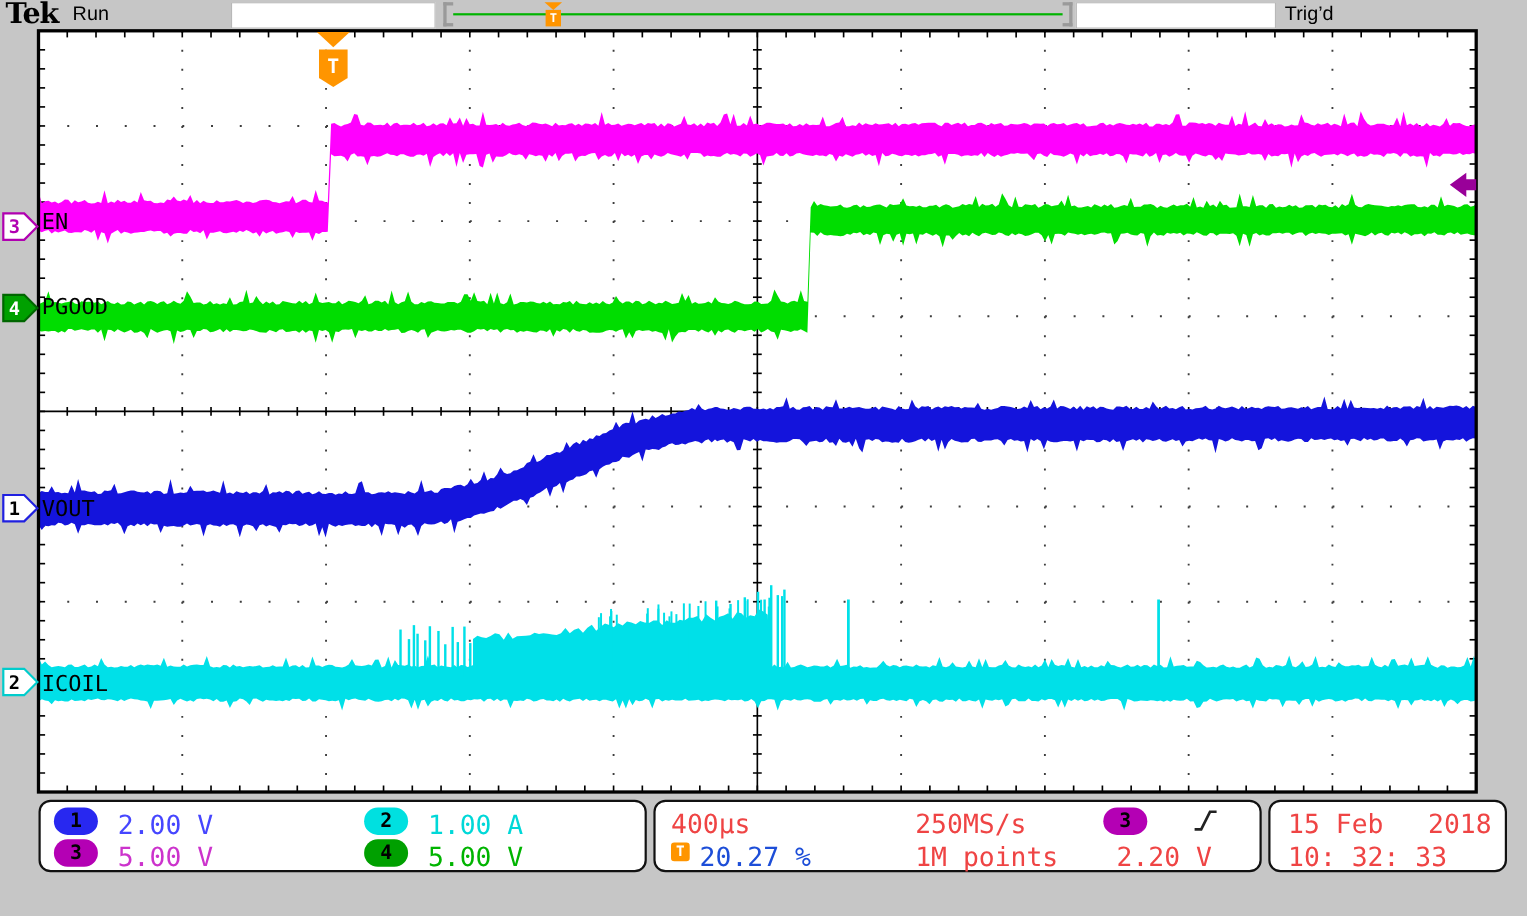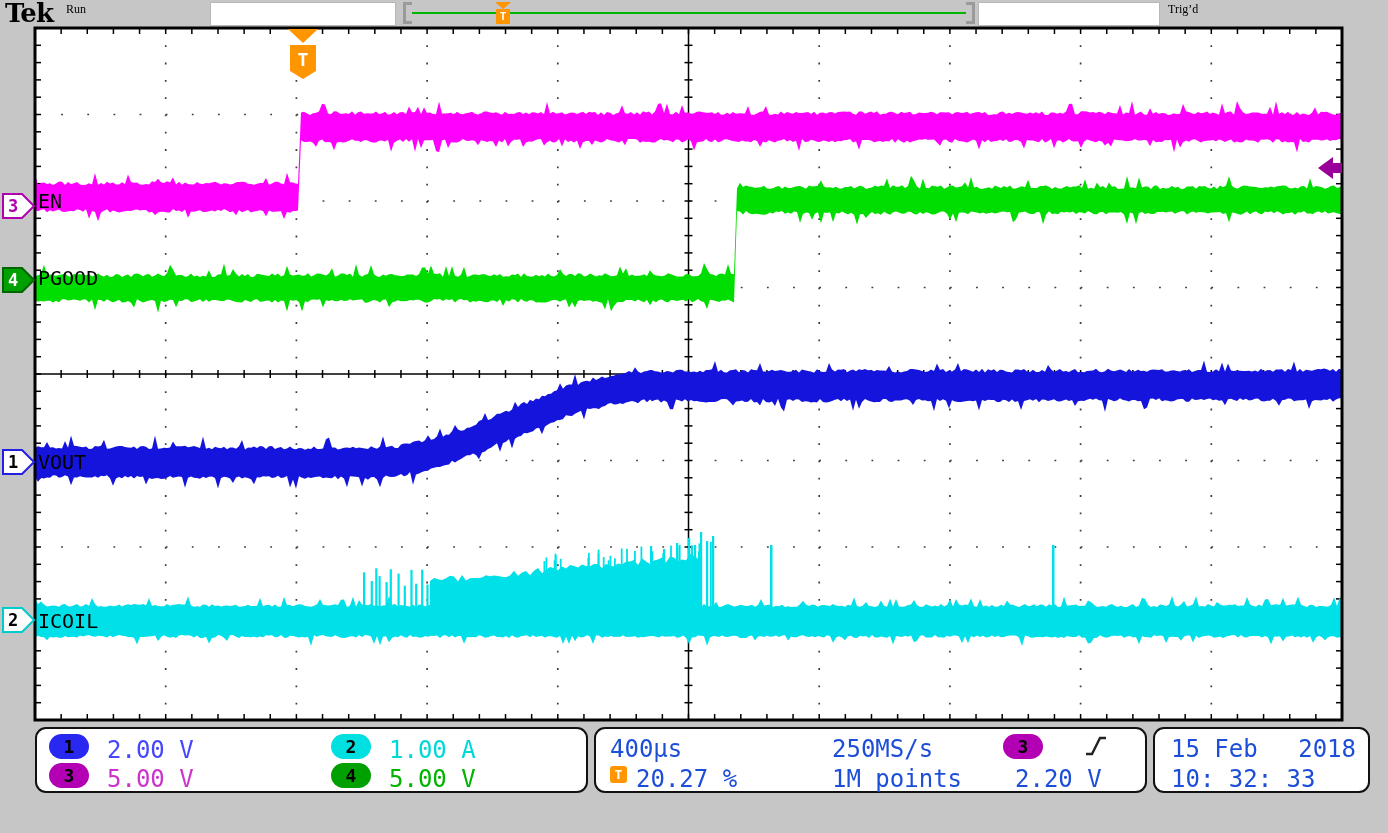--- a/index.html
+++ b/index.html
@@ -2,39 +2,39 @@
 <html><head>
 <meta charset="utf-8">
 <style>
   *{box-sizing:border-box;margin:0;padding:0}
   html,body{margin:0}
   body{width:1388px;height:833px;position:relative;background:#c6c6c6;
        font-family:"DejaVu Sans Mono",monospace;overflow:hidden}
   .abs{position:absolute}
   #scope-svg{position:absolute;left:0;top:0}
   #scope-svg text{font-family:"DejaVu Sans Mono",monospace}
-  .hdr-text{font-family:Liberation Serif, serif;font-size:12px;color:#000;white-space:pre}
+  .hdr-text{font-family:Liberation Sans, sans-serif;font-size:18px;color:#000;white-space:pre}
   .tek{font-family:"DejaVu Serif",serif;font-weight:bold;font-size:26px;letter-spacing:-1px;color:#000}
   .wbox{background:#ffffff;height:24px;top:2px;border:1px solid #b8b8b8}
   .cap{position:absolute;width:9px;height:22px;border:3px solid #9a9a9a;top:0}
   .capl{left:0;border-right:none}
   .capr{right:0;border-left:none}
   .gline{position:absolute;left:9px;right:9px;top:10px;height:2px;background:#00b400}
   .ptm{position:absolute;left:92px;top:0;width:16px}
   .ptm .tri{width:0;height:0;border-left:8px solid transparent;border-right:8px solid transparent;
             border-top:7px solid #ff9500}
   .ptm .bod{width:14px;height:15px;background:#ff9500;color:#fff;font-size:11px;font-weight:bold;
             text-align:center;line-height:15px;margin-left:1px;font-family:"DejaVu Sans Mono",monospace}
   .rbox{position:absolute;top:727px;height:66px;background:#fff;border:2px solid #111;border-radius:11px}
   .badge{position:absolute;width:40px;height:25px;border-radius:13px;color:#000;font-weight:bold;
          font-size:18px;text-align:center;line-height:25px}
   .b1{background:#2828f0}.b2{background:#00e0e0}.b3{background:#b400b4}.b4{background:#00a000}
   .val{position:absolute;font-size:24px;white-space:pre}
   .tc1{color:#4646ff}.tc2{color:#00d8d8}.tc3{color:#cc33cc}.tc4{color:#00b400}
-  .blk{color:#1d4ed8}
+  .blk{color:#ef4444}
   .orange{color:#1d4ed8}
   .ticon{position:absolute;width:17px;height:17px;background:#ff9500;border-radius:3px;color:#fff;
          font-size:13px;font-weight:bold;text-align:center;line-height:17px}
 </style>
 </head>
 <body>
 
 <div class="abs" style="left:0;top:0;width:1326px;height:28px">
   <span class="tek abs" style="left:5px;top:-2px">Tek</span>
   <span class="hdr-text abs" style="left:66px;top:2px">Run</span>

